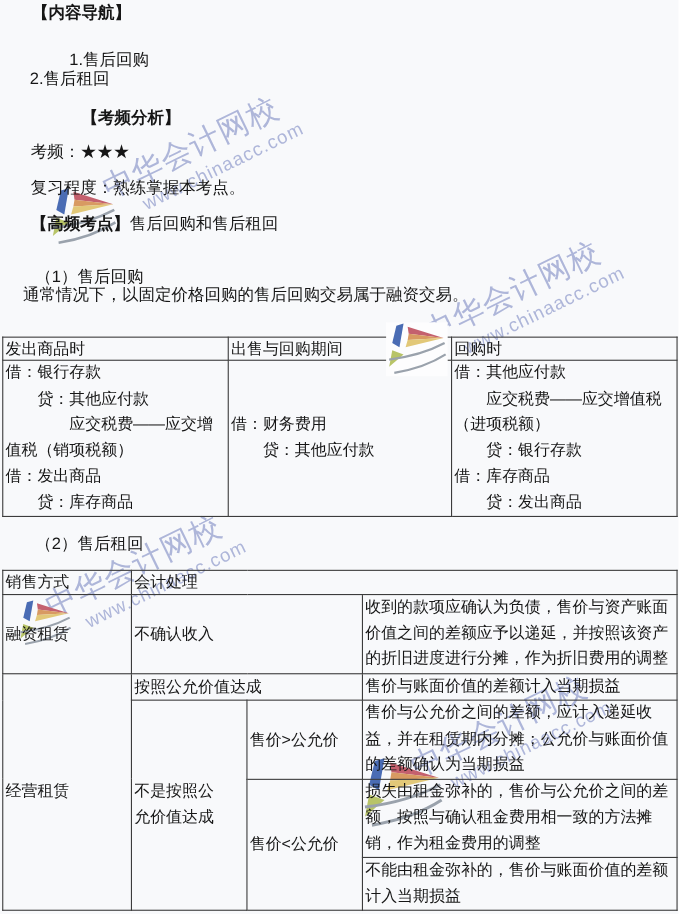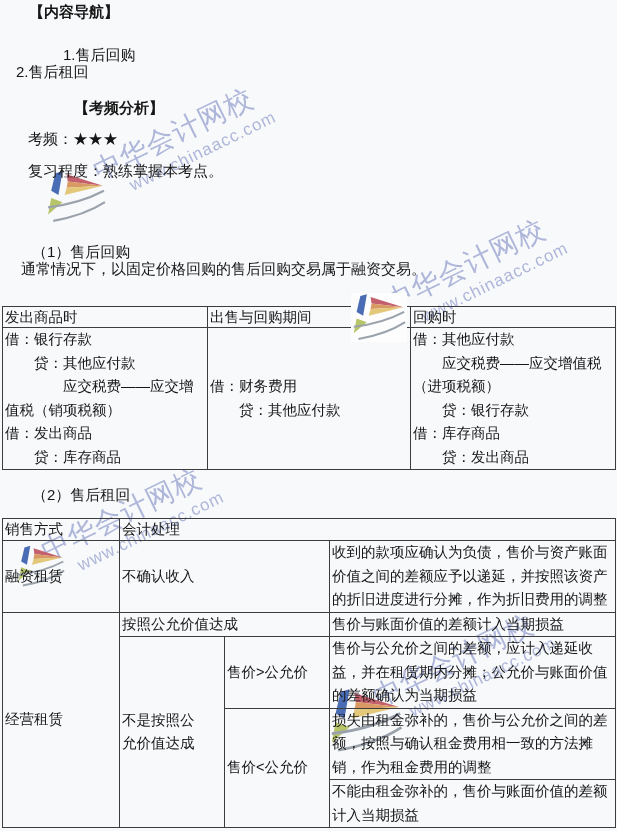--- a/index.html
+++ b/index.html
@@ -7,21 +7,21 @@
     position:relative; width:617px; height:831px; overflow:hidden;
     background:#f8f9fb; color:#161616;
     font-family:"Liberation Sans",sans-serif;
     z-index:0;
   }
   
   .tx{position:absolute; font-size:15px; line-height:18px; white-space:nowrap;}
   .b{font-weight:bold;}
   .pos-nav-header{left:29px; top:3px;text-align:right;}
   .pos-nav1{left:28px; top:46px;margin-left:35px;}
-  .pos-nav2{left:16px; top:63px;}
+  .pos-nav2{left:27px; top:63px;}
   .pos-freq-header{left:29px; top:99px;margin-left:45px;}
   .pos-freq{left:28px; top:130px;}
   .pos-review{left:28px; top:162px;}
   .pos-hot{left:28px; top:195px;}
   .pos-sub1{left:32px; top:243px;}
   .pos-para1{left:21px; top:260px;}
   .pos-sub2{left:32px; top:486px;}
   
   table{border-collapse:collapse; position:absolute; left:2px; table-layout:fixed;}
   td{
@@ -125,20 +125,23 @@
     <path d="M8,49 C26,46 44,40 58,31" stroke="#9aa2ac" stroke-width="2.2" fill="none"></path>
   </svg>
     </div>
 
   <div class="tx b pos-nav-header">【内容导航】</div>
   <div class="tx pos-nav1">1.售后回购</div>
   <div class="tx pos-nav2">2.售后租回</div>
   <div class="tx b pos-freq-header">【考频分析】</div>
   <div class="tx pos-freq">考频：★★★</div>
   <div class="tx pos-review">复习程度：熟练掌握本考点。</div>
+  <div class="tx pos-hot">
+    <span class="b">【高频考点】</span><span>售后回购和售后租回</span>
+  </div>
   <div class="tx pos-sub1">（1）售后回购</div>
   <div class="tx pos-para1">通常情况下，以固定价格回购的售后回购交易属于融资交易。</div>
   <div class="tx pos-sub2">（2）售后租回</div>
 
   <table class="t1">
     <colgroup>
         <col style="width:205px">
         <col style="width:203px">
         <col style="width:205px">
       </colgroup>

